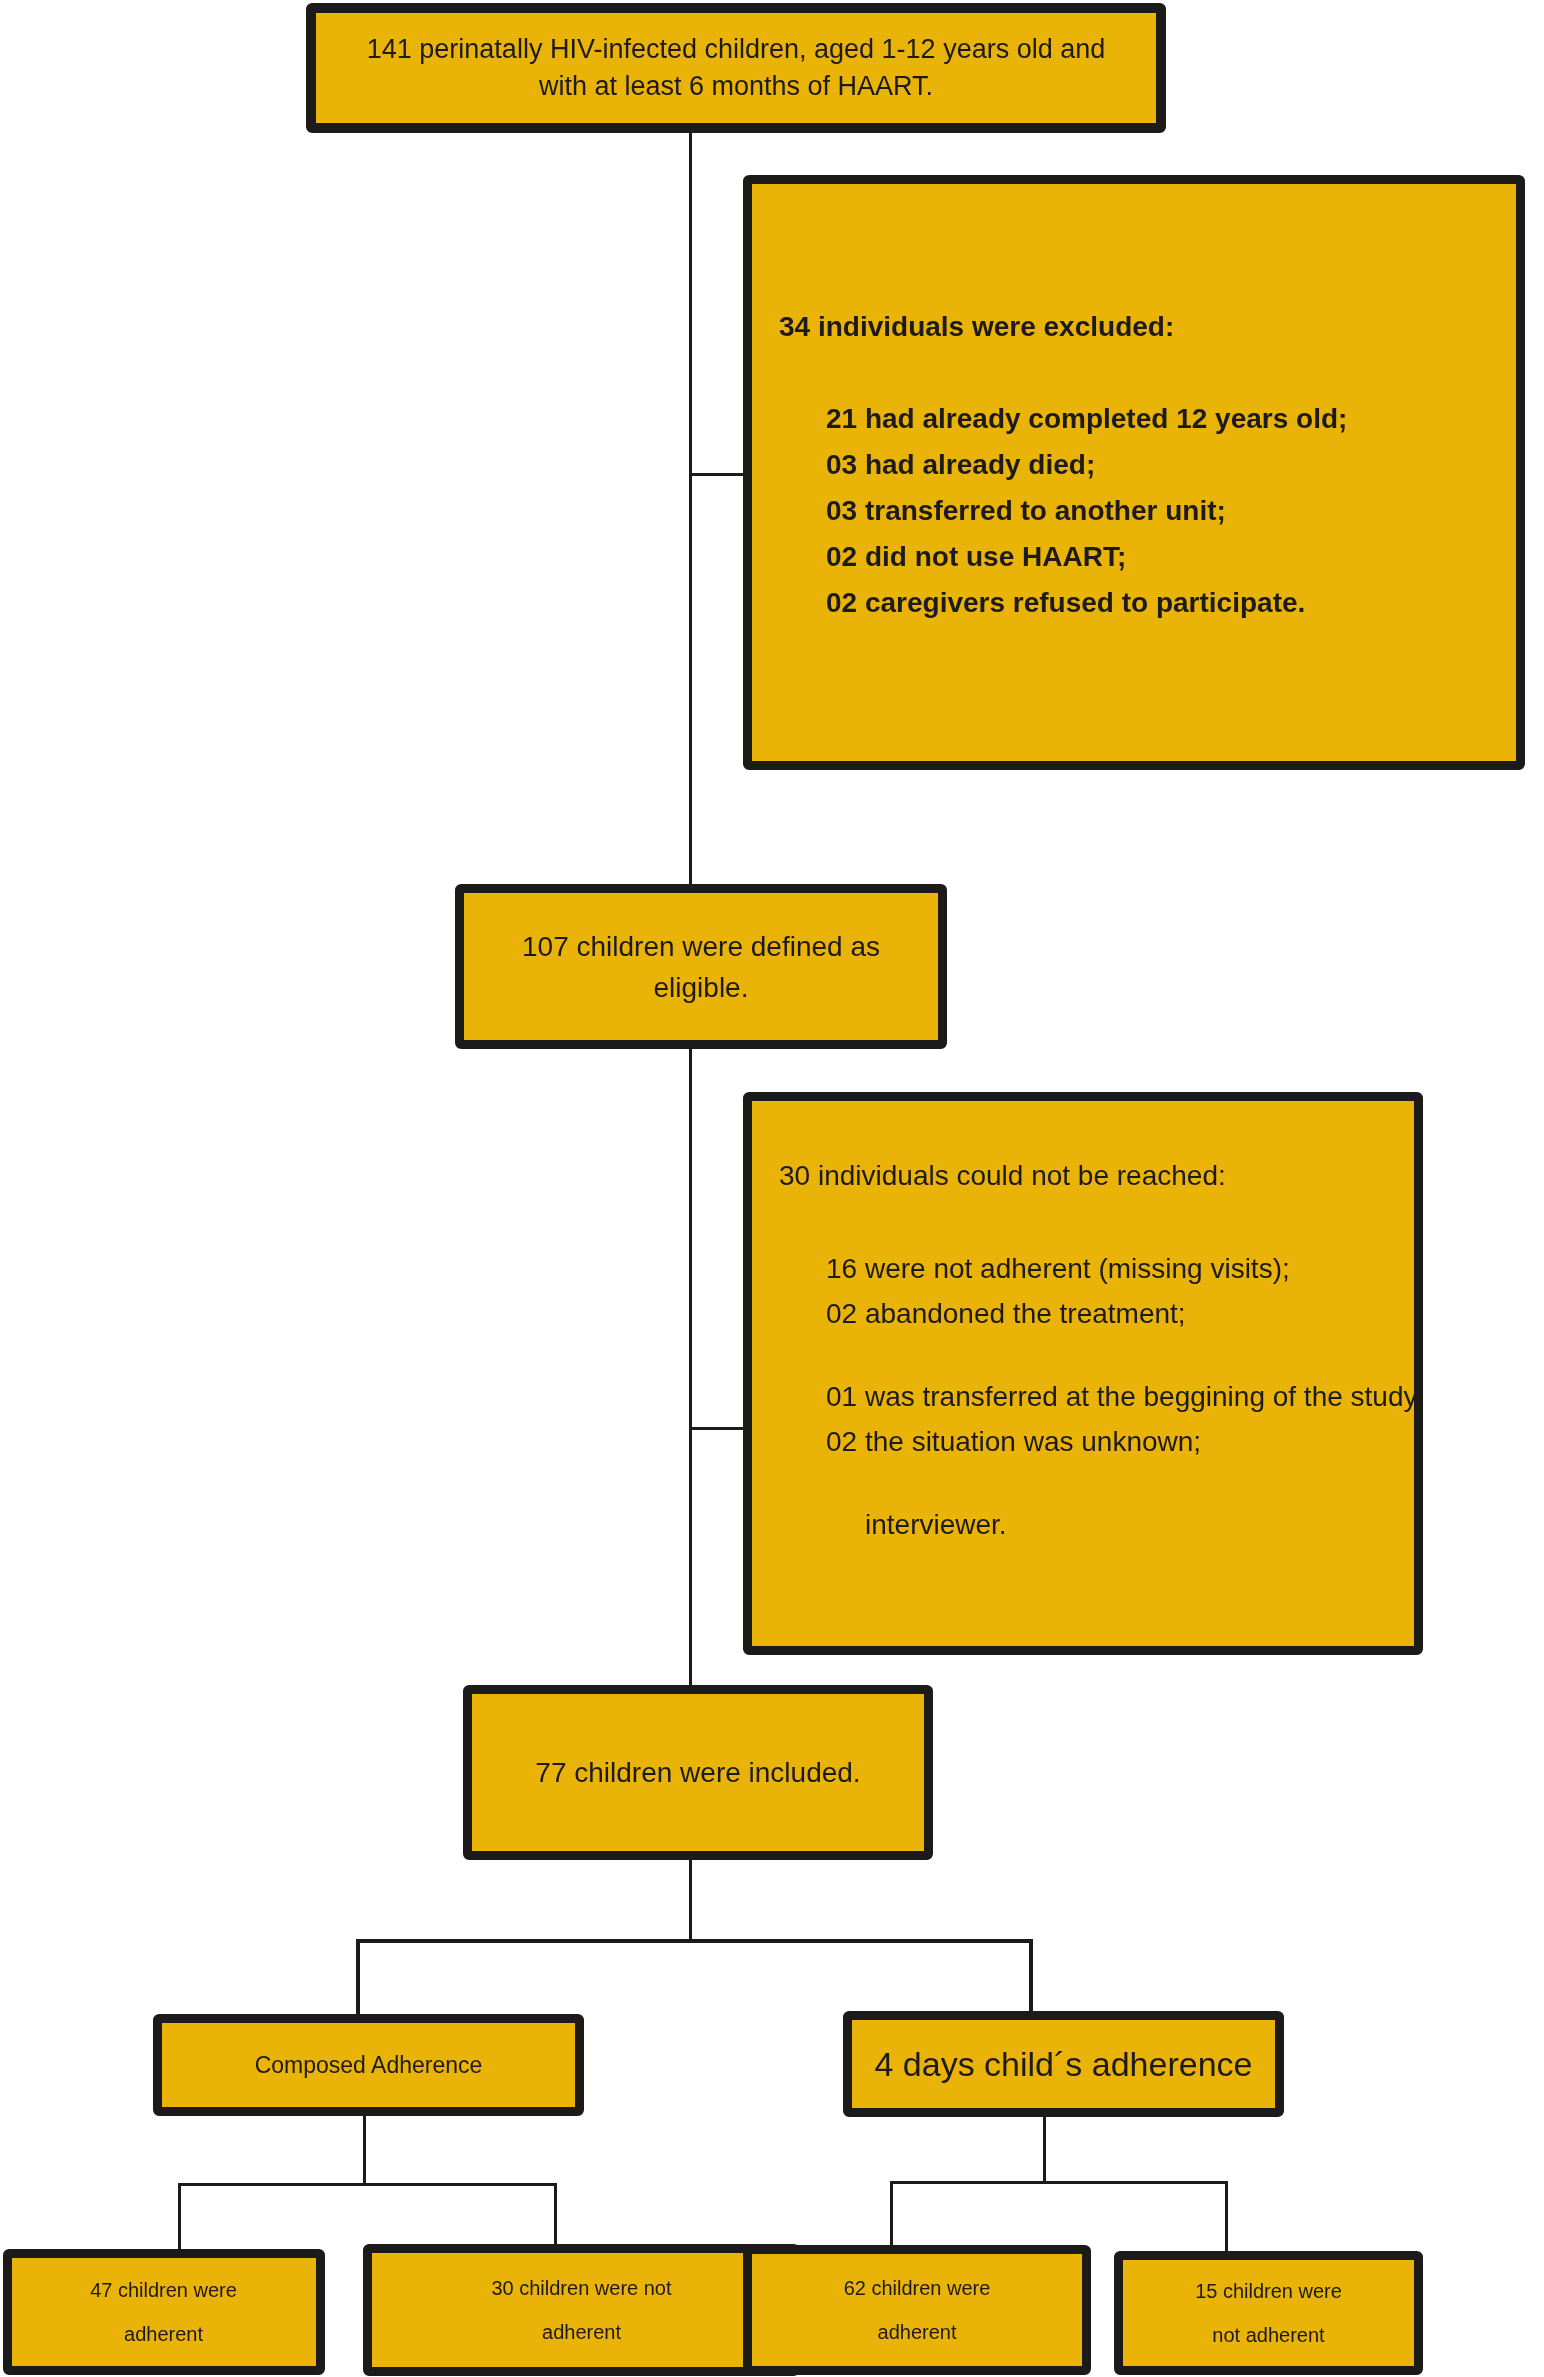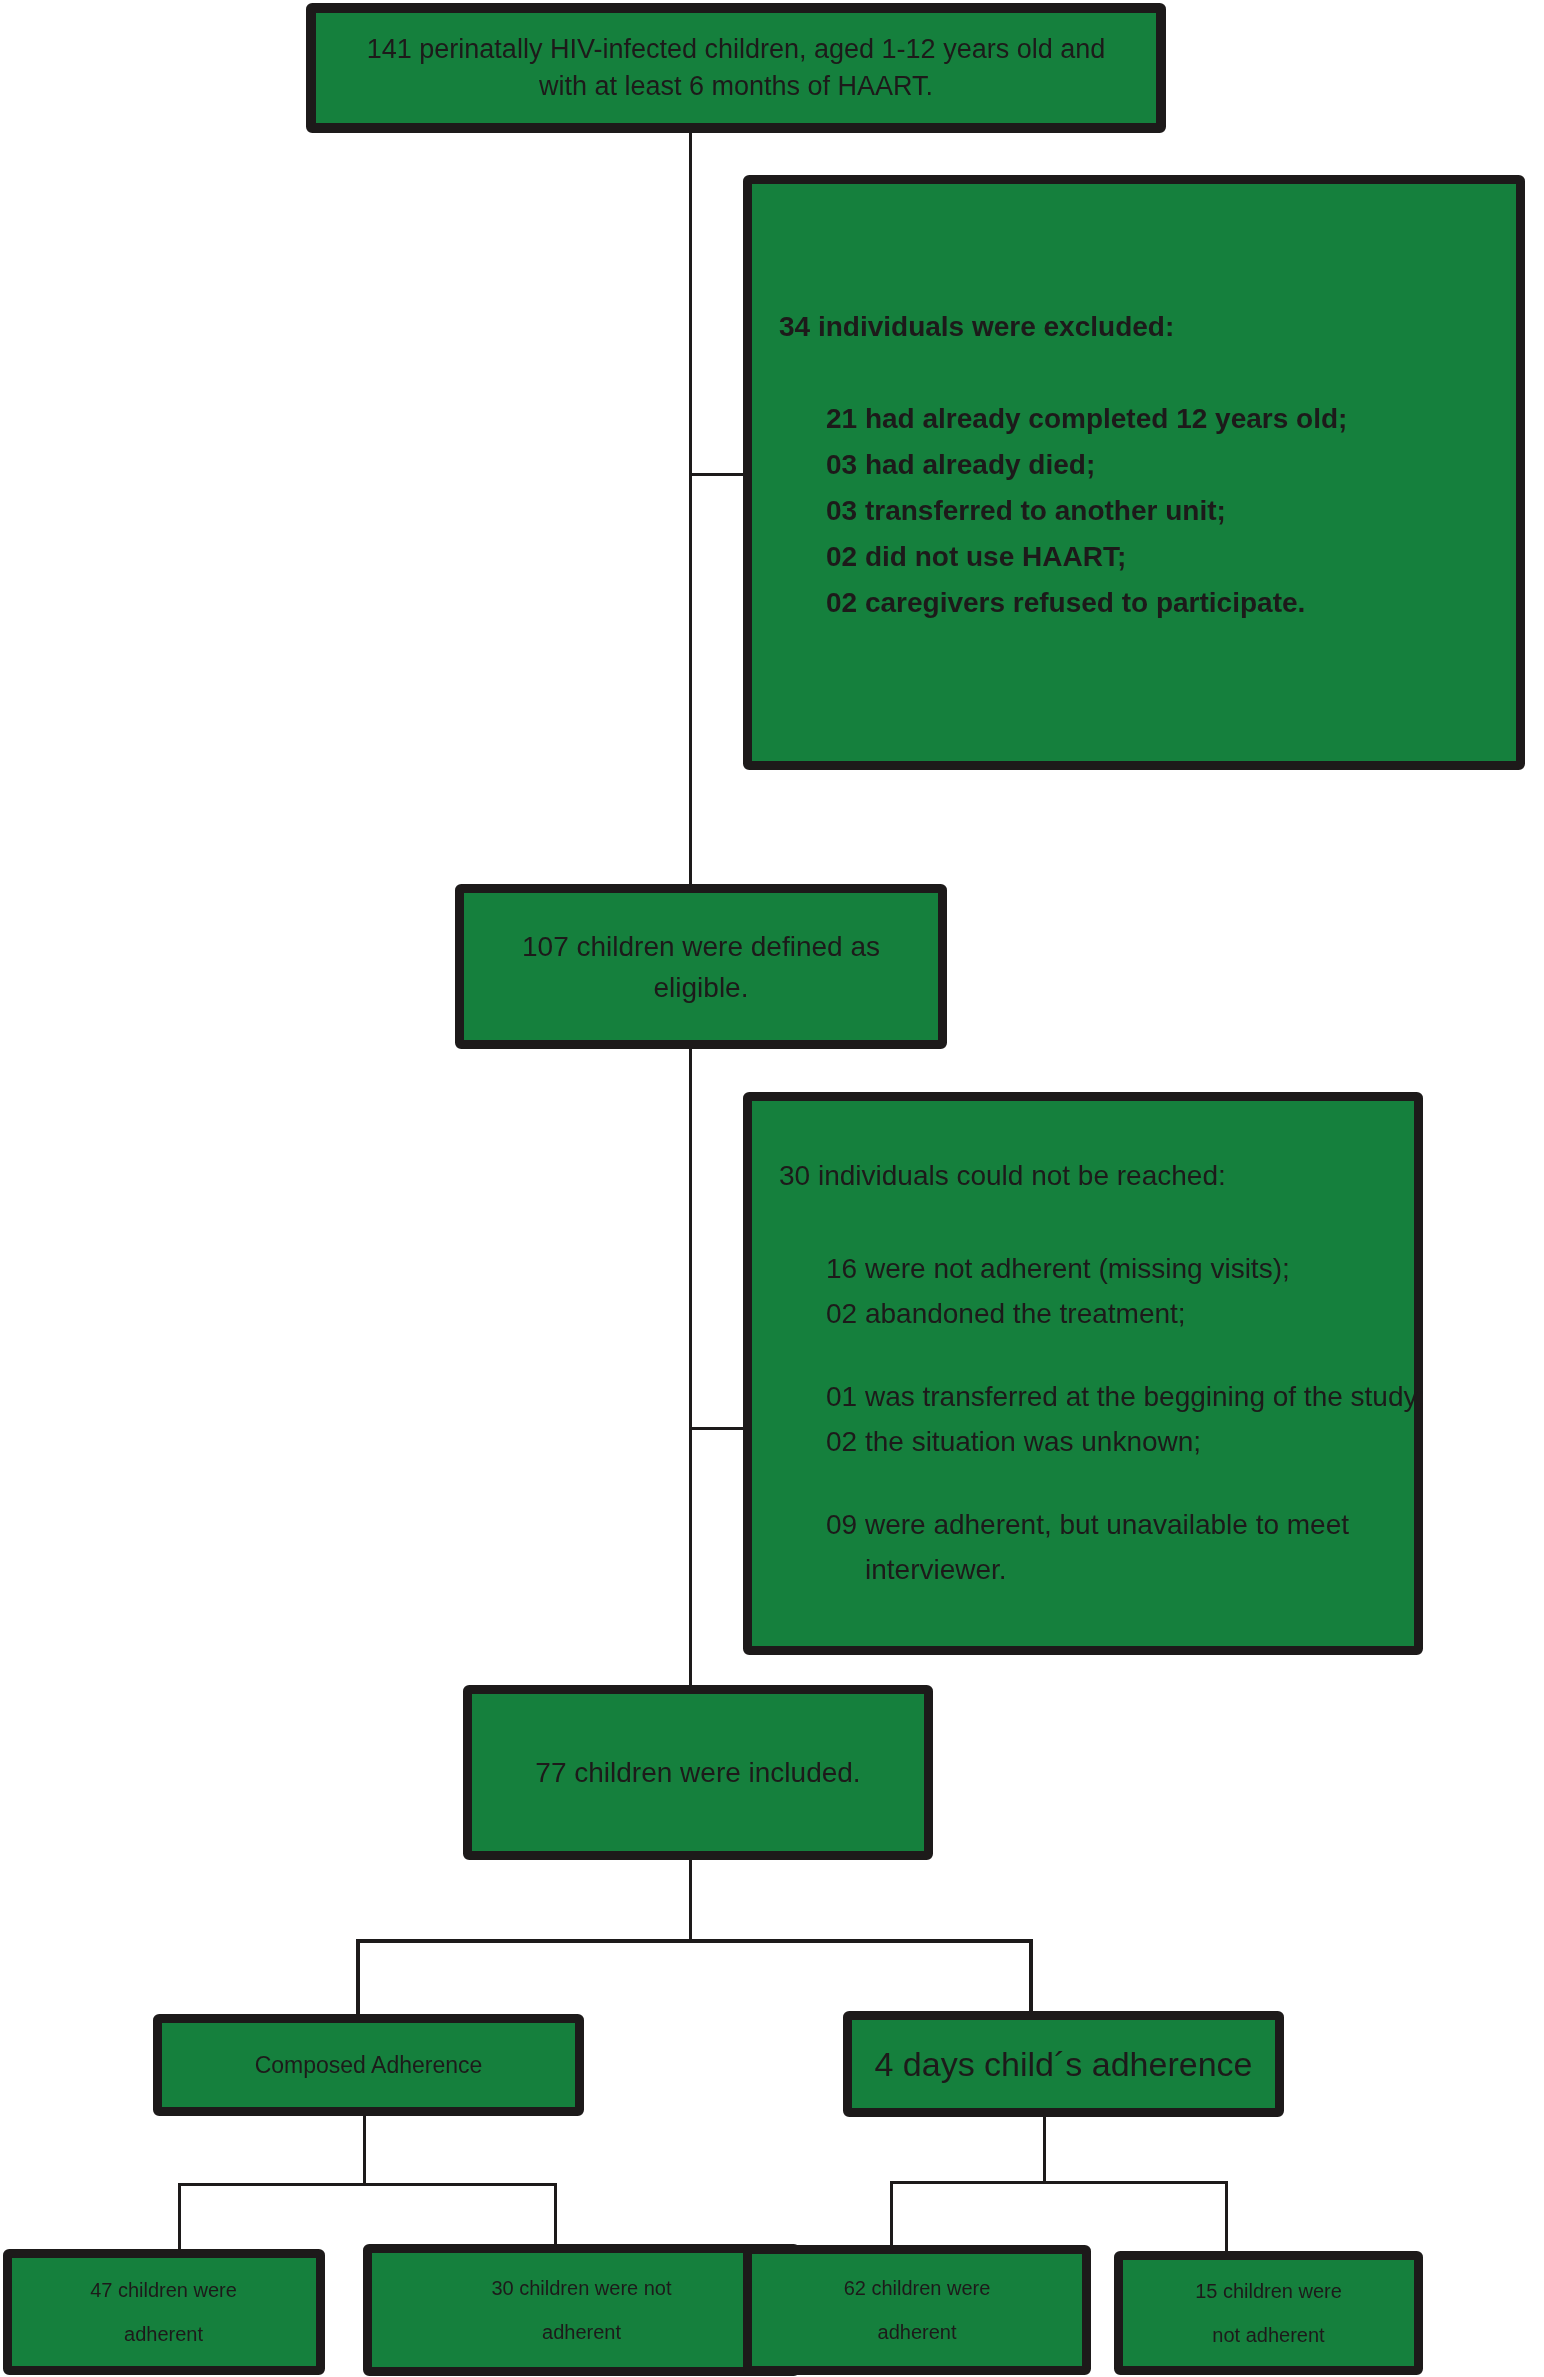--- a/index.html
+++ b/index.html
@@ -13,21 +13,21 @@
     width: 1545px;
     height: 2377px;
     background: #ffffff;
     font-family: "Liberation Sans", sans-serif;
     color: #1d1a1a;
     overflow: hidden;
   }
   .box {
     position: absolute;
     box-sizing: border-box;
-    background: #15803d;
+    background: #eab308;
     border: 9.2px solid #1d1a1a;
     border-radius: 6.2px;
     color: #1d1a1a;
   }
   .center-text {
     display: flex;
     flex-direction: column;
     align-items: center;
     justify-content: center;
     text-align: center;
@@ -153,21 +153,20 @@
     <div class="box-title">30 individuals could not be reached:</div>
     <div class="grp first">
       <div class="li">16 were not adherent (missing visits);</div>
       <div class="li">02 abandoned the treatment;</div>
     </div>
     <div class="grp">
       <div class="li">01 was transferred at the beggining of the study;</div>
       <div class="li">02 the situation was unknown;</div>
     </div>
     <div class="grp">
-      <div class="li">09 were adherent, but unavailable to meet</div>
       <div class="li cont">interviewer.</div>
     </div>
   </div>
 
   <div class="box center-text" id="b-included">
     <p style="margin:0;">77 children were included.</p>
   </div>
 
   <div class="box center-text" id="b-composed">
     <span>Composed Adherence</span>

